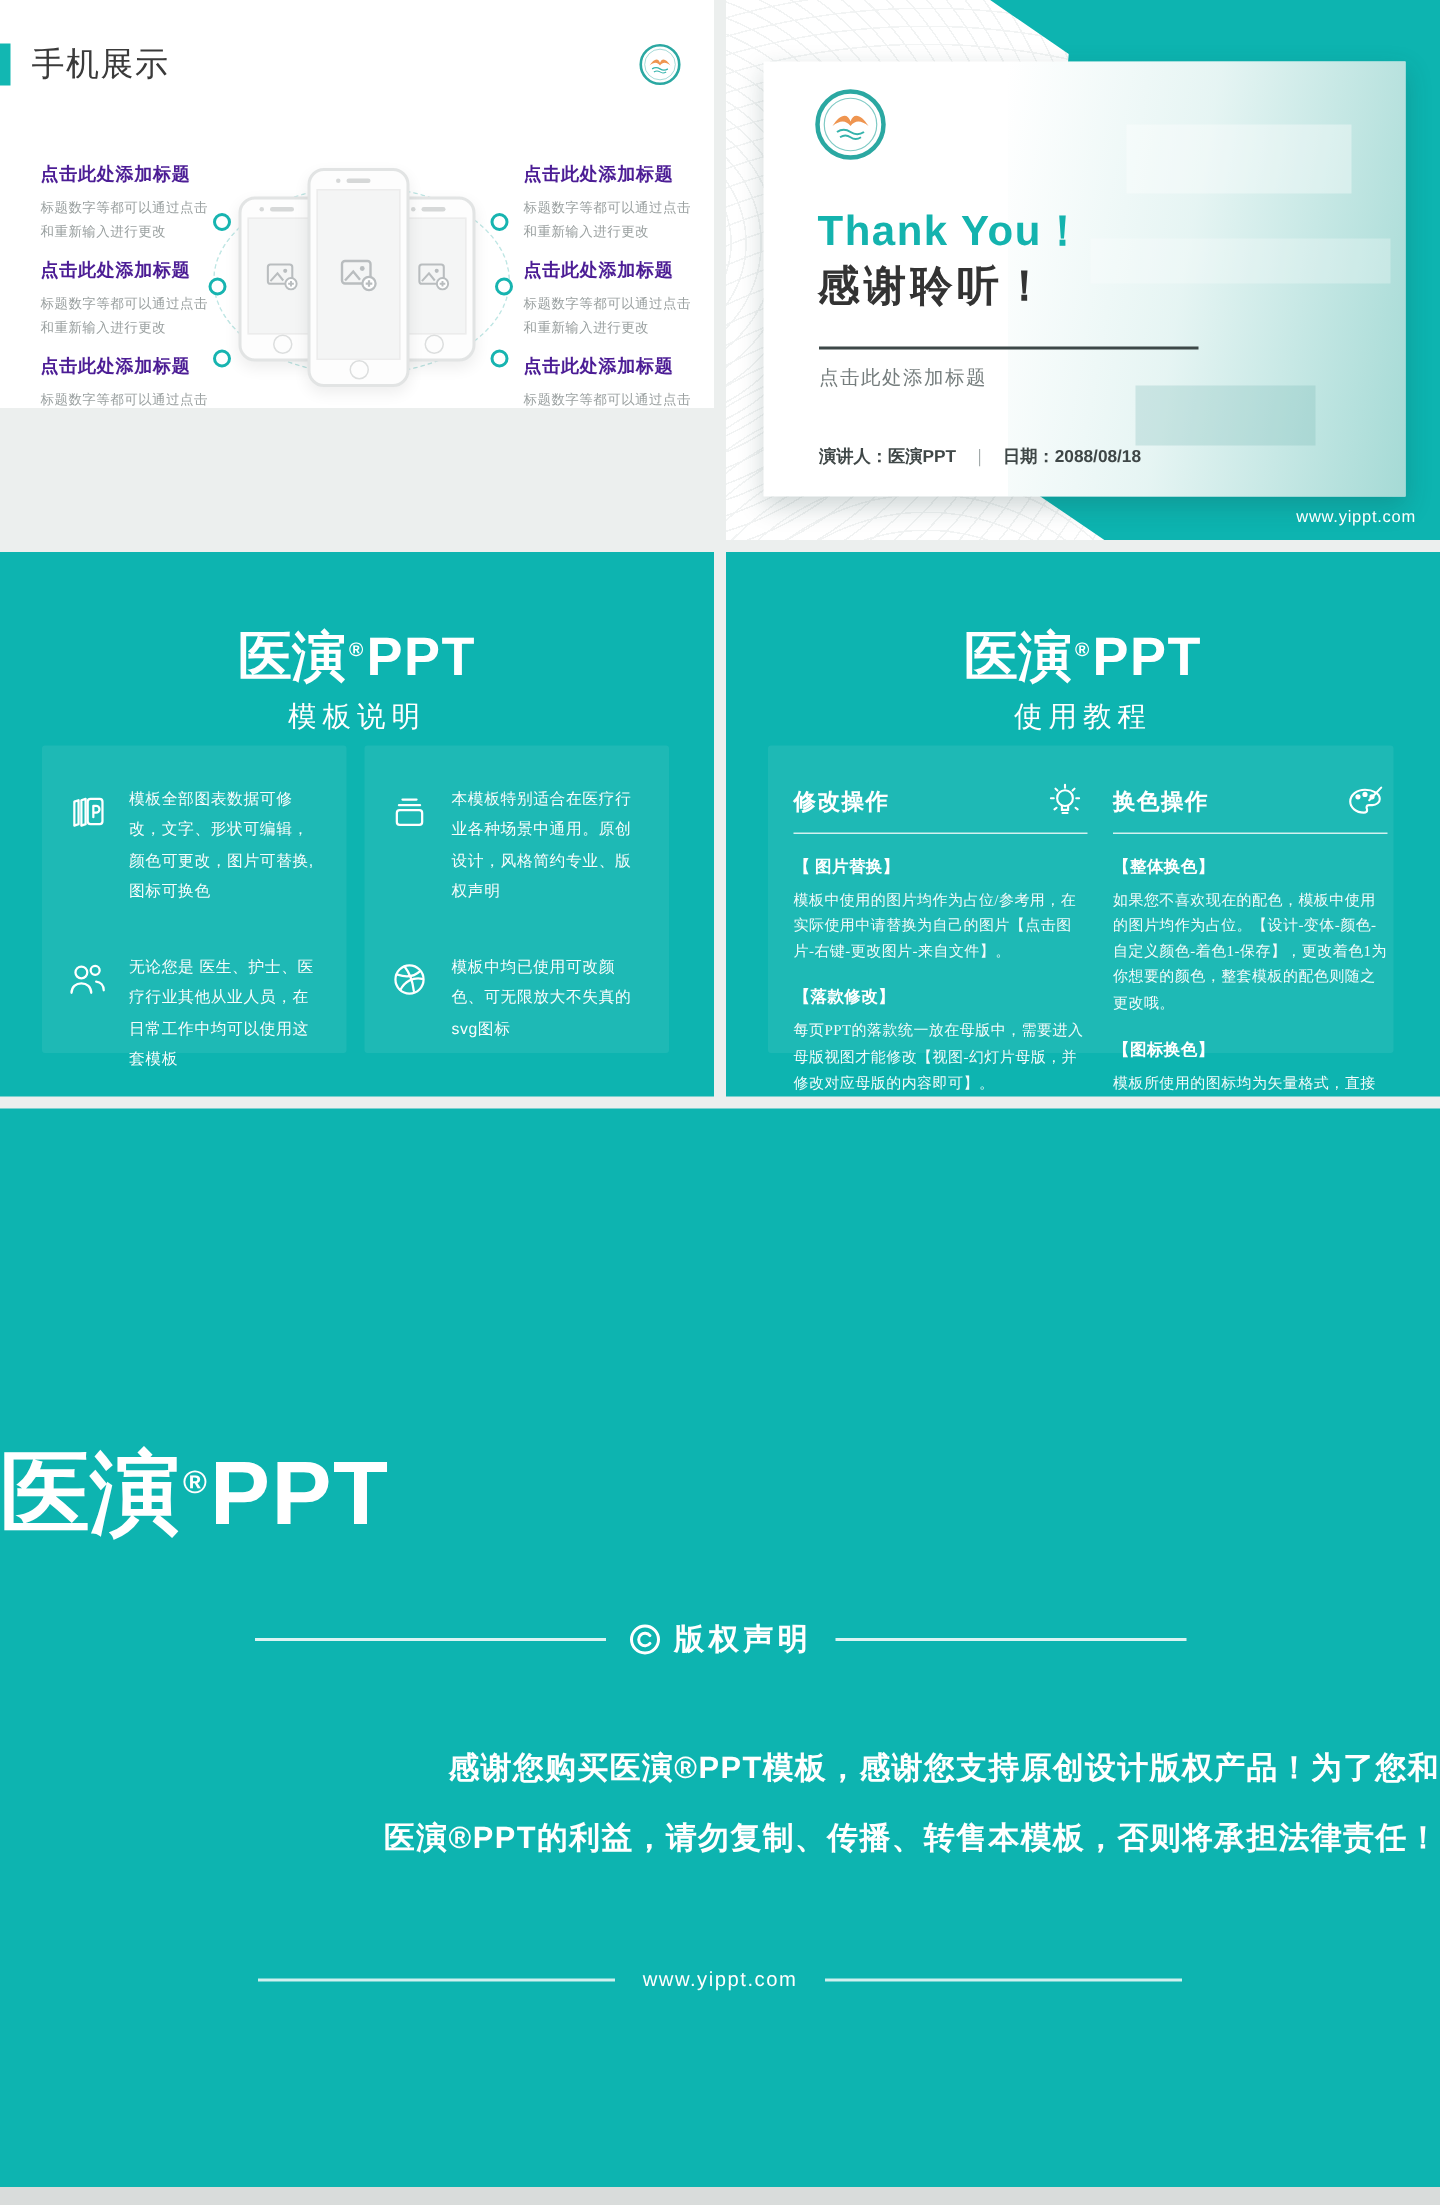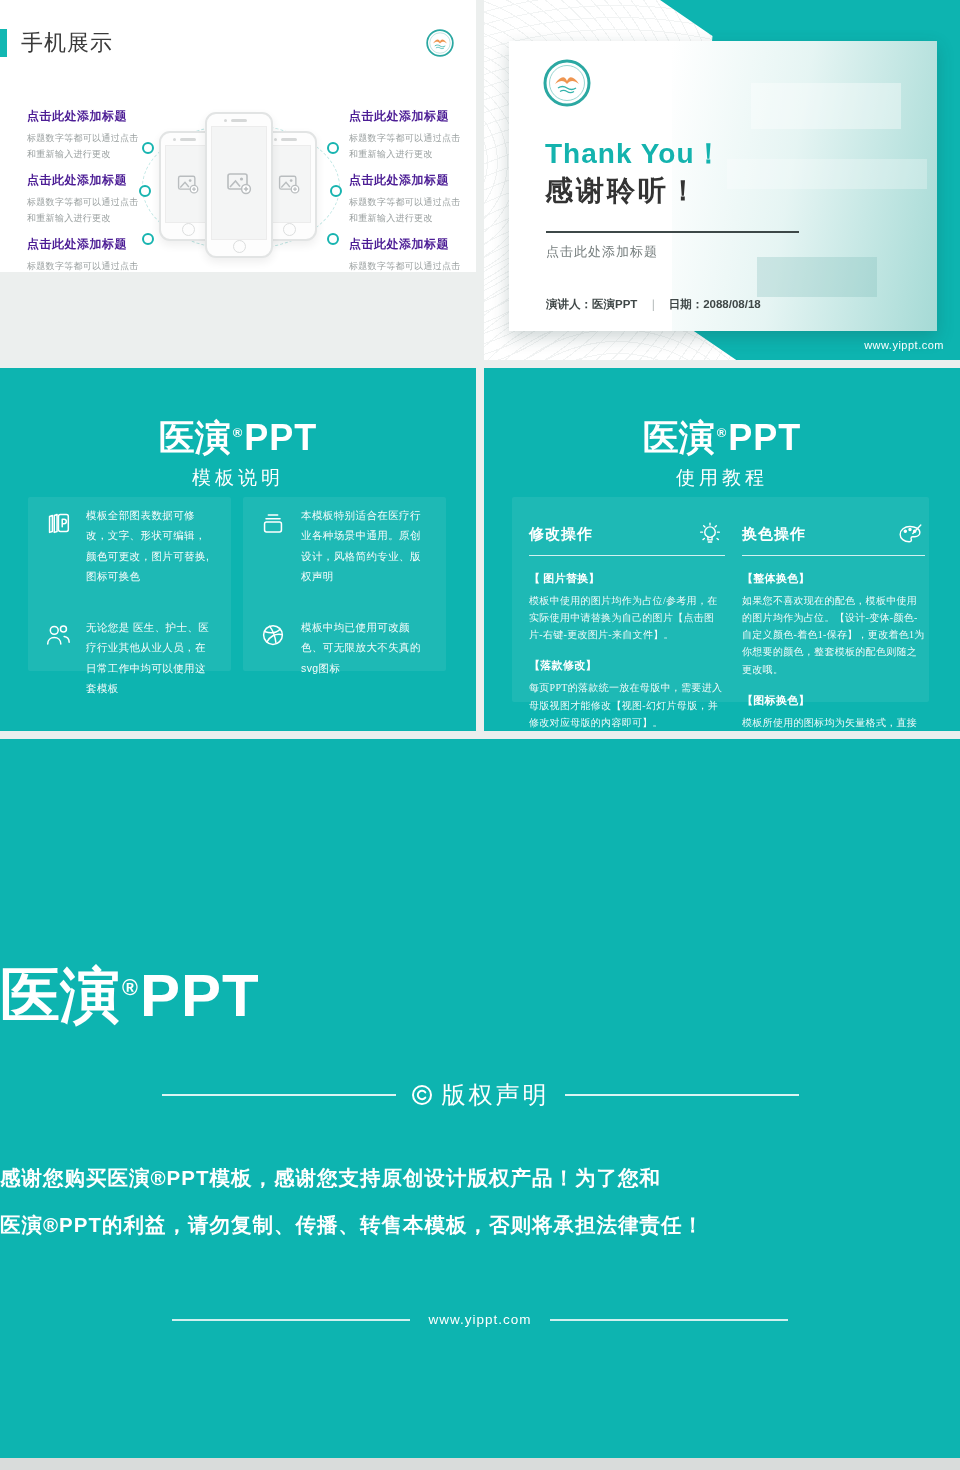--- a/index.html
+++ b/index.html
@@ -53,21 +53,21 @@
 
   
   #slide-info,#slide-tutorial{background:#0db4b0;}
   #slide-info{left:0;top:368px;width:476px;height:363px;}
   #slide-tutorial{left:484px;top:368px;width:476px;height:363px;}
   .brand-logo{color:#fff;font-weight:bold;white-space:nowrap;}
   .brand-logo .reg{font-size:.36em;vertical-align:super;margin:0 2px;}
   .brand-logo .en{letter-spacing:1px;}
   .logo-mid{position:absolute;top:52px;left:0;right:0;text-align:center;font-size:36px;line-height:1;}
   .mid-subtitle{position:absolute;top:97px;left:0;right:0;text-align:center;font-size:19px;color:#fff;letter-spacing:4px;}
-  .ipanel{position:absolute;top:129px;height:174px;background:rgba(255,255,255,0.07);border-radius:2px;box-sizing:border-box;padding:8px 15px;}
+  .ipanel{position:absolute;top:129px;height:205px;background:rgba(255,255,255,0.07);border-radius:2px;box-sizing:border-box;padding:26px 15px;}
   #ipanel-l{left:28px;width:203px;}
   #ipanel-r{left:243px;width:203px;}
   .feature{display:flex;gap:13px;margin-bottom:30px;}
   .feature svg{flex:0 0 30px;width:30px;height:30px;margin-top:3px;}
   .feature p{margin:0;font-size:10.5px;line-height:1.95;color:rgba(255,255,255,.97);letter-spacing:.4px;}
   .tpanel{position:absolute;left:28px;top:129px;width:417px;height:205px;background:rgba(255,255,255,0.07);border-radius:2px;}
   .tcol{position:absolute;top:22px;font-family:Liberation Serif, serif;}
   #tcol-l{left:17px;width:196px;}
   #tcol-r{left:230px;width:183px;}
   .thead{display:flex;justify-content:space-between;align-items:center;border-bottom:1px solid rgba(255,255,255,.8);padding-bottom:6px;}
@@ -77,23 +77,23 @@
   .tblock .lbl{margin:0 0 4px;font-size:11px;font-weight:bold;color:#fff;}
   .tblock p{margin:0;font-size:10px;line-height:1.72;color:rgba(255,255,255,.94);letter-spacing:.3px;}
 
   
   #footer-section{position:absolute;left:0;top:739px;width:960px;height:719px;background:#0db4b0;}
   .logo-big{position:absolute;top:227px;left:0;right:0;text-align:left;font-size:60px;line-height:1;}
   .crow,.wrow{position:absolute;left:0;right:0;display:flex;align-items:center;justify-content:center;}
   .crow{top:340px;gap:15px;}
   .hline{height:2px;background:rgba(255,255,255,.85);}
   .crow .hline{width:234px;}
-  .crow .ct{font-size:24px;font-weight:normal;color:#fff;letter-spacing:3px;margin-left:-6px;}
+  .crow .ct{font-size:20px;font-weight:bold;color:#fff;letter-spacing:3px;margin-left:-6px;}
   .copy-svg{width:22px;height:22px;}
-  .cpara{position:absolute;left:0;right:0;text-align:left;font-size:20.5px;font-weight:600;color:#fff;letter-spacing:1px;}
+  .cpara{position:absolute;left:0;right:0;text-align:right;font-size:20.5px;font-weight:600;color:#fff;letter-spacing:1px;padding-left:20px;}
   #cline1{top:425px;} #cline2{top:472px;}
   .wrow{top:573px;gap:18px;}
   .wrow .hline{width:238px;background:rgba(255,255,255,.8);}
   .wrow .wt{font-size:13.5px;color:#fff;letter-spacing:1px;}
 
   #bottom-strip{position:absolute;left:0;top:1458px;width:960px;height:12px;background:#d9dcdb;}
   svg{display:block;}
 </style>
 </head>
 <body>

